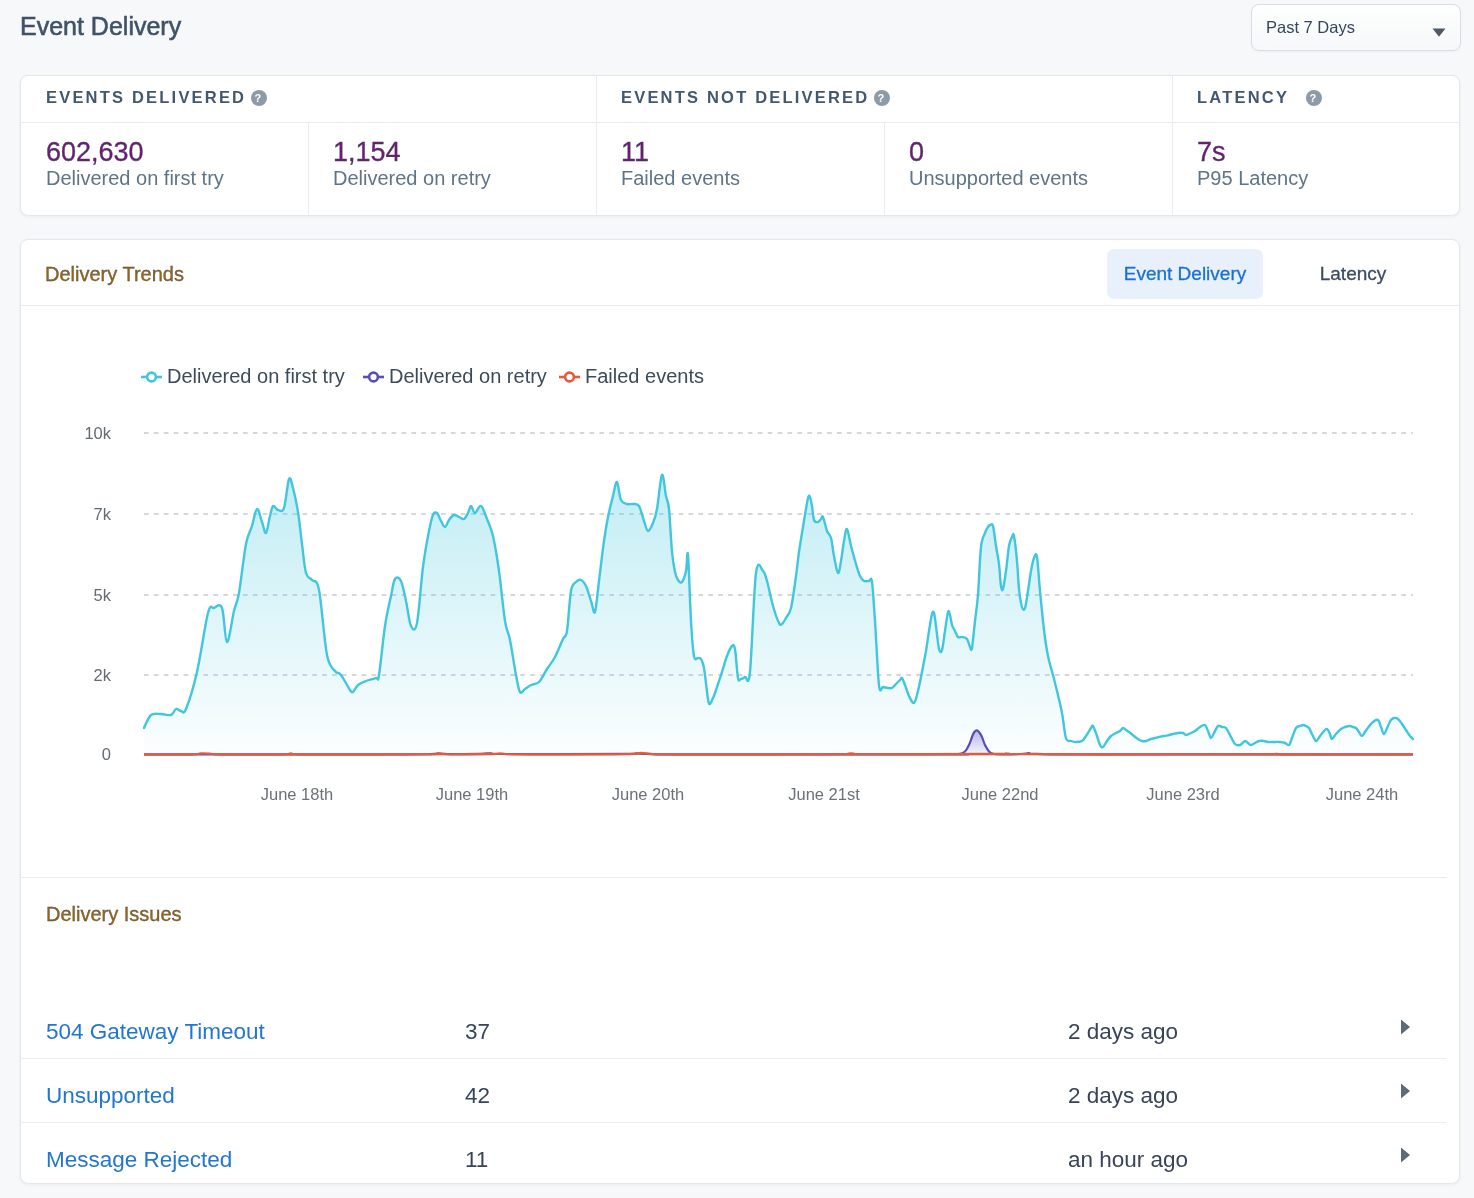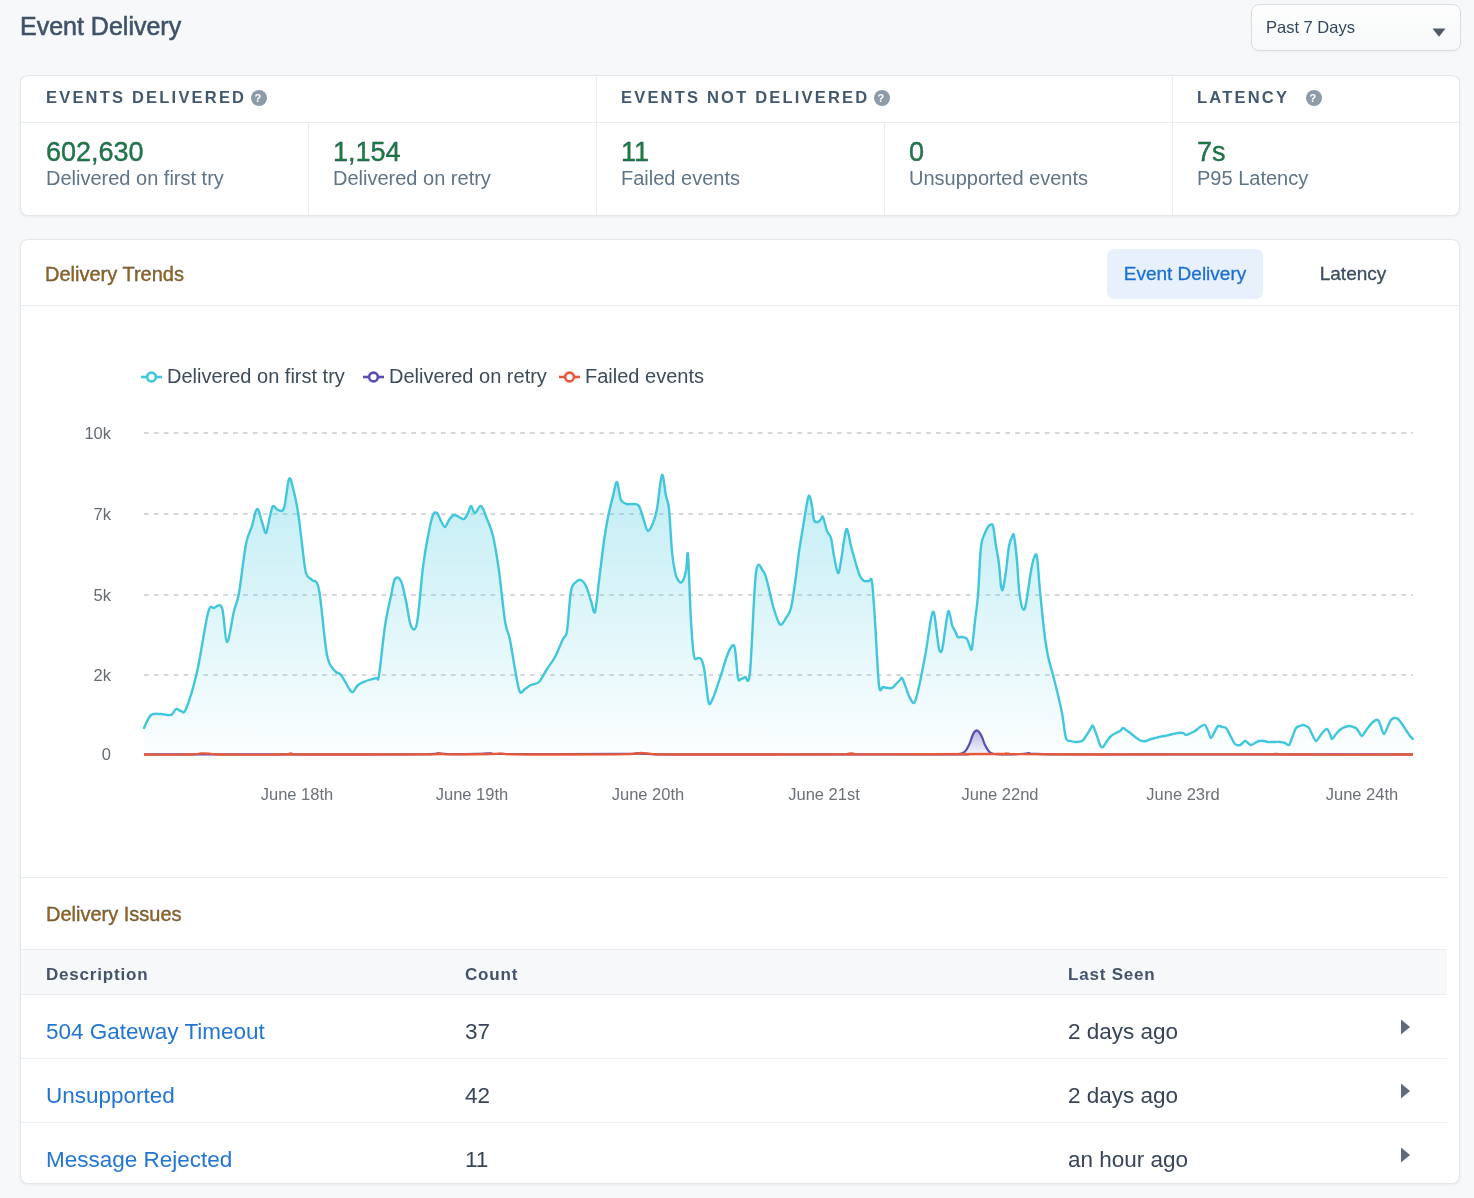--- a/index.html
+++ b/index.html
@@ -8,21 +8,21 @@
 .select span { position:absolute; left:14px; top:13px; font-size:16.5px; color:#33475c; }
 .select svg { position:absolute; right:14px; top:23px; }
 .card { position:absolute; left:20px; width:1440px; background:#fff; border:1px solid #e3e8ed; border-radius:8px; box-shadow:0 1px 3px rgba(50,65,85,0.07); }
 .stats { top:75px; height:141px; }
 .stats .hdr { position:absolute; top:0; height:47px; border-bottom:1px solid #e8ecf0; width:100%; }
 .stats .hlabel { position:absolute; top:12px; font-size:16.5px; font-weight:700; letter-spacing:2.2px; color:#42586f; white-space:nowrap; }
 .stats .hlabel .q { display:inline-block; vertical-align:-3px; margin-left:5px; }
 .vline { position:absolute; top:0; bottom:0; width:1px; background:#e8ecf0; }
 .vline.body { top:47px; }
 .stat { position:absolute; top:47px; }
-.stat .num { position:absolute; left:25px; top:14px; font-size:27px; font-weight:400; -webkit-text-stroke:0.35px #33475c; color:#15803d; }
+.stat .num { position:absolute; left:25px; top:14px; font-size:27px; font-weight:400; -webkit-text-stroke:0.35px #33475c; color:#701a75; }
 .stat .lab { position:absolute; left:25px; top:44px; font-size:20px; color:#5e7487; white-space:nowrap; }
 .stat .num, .stat .lab { line-height:1.15; }
 .main { top:239px; height:945px; }
 .thead { position:absolute; top:0; left:0; right:0; height:66px; border-bottom:1px solid #e8ecf0; }
 .thead .t { position:absolute; left:45px; top:23px; }
 .t { font-size:20px; color:#a16207; -webkit-text-stroke:0.3px #36495c; line-height:1.15; }
 .tab1 { position:absolute; left:1086px; top:9px; width:156px; height:50px; line-height:50px; text-align:center; background:#e8f1fb; border-radius:7px; font-size:19px; color:#1b70d4; -webkit-text-stroke:0.3px #1b70d4; }
 .tab2 { position:absolute; left:1242px; top:9px; width:180px; height:50px; line-height:50px; text-align:center; font-size:19px; color:#3b4d60; -webkit-text-stroke:0.3px #3b4d60; }
 .issues { position:absolute; left:0; right:12px; top:637px; height:308px; border-top:1px solid #e8ecf0; }
 .issues .t { position:absolute; left:25px; top:25px; }
@@ -128,25 +128,20 @@
         <circle cx="548.5" cy="71" r="4.4" fill="#fff" stroke="#e65a3a" stroke-width="2.6"></circle>
         <text x="564" y="77" font-size="20" fill="#3c4b5a">Failed events</text>
 <path d="M123.0,422.0C124.2,419.8,127.2,411.3,130.0,409.0C132.8,406.7,136.7,408.0,140.0,408.0C143.3,408.0,147.5,409.8,150.0,409.0C152.5,408.2,153.3,403.7,155.0,403.0C156.7,402.3,158.3,405.0,160.0,405.0C161.7,405.0,162.3,409.5,165.0,403.0C167.7,396.5,172.3,382.0,176.0,366.0C179.7,350.0,184.2,317.7,187.0,307.0C189.8,296.3,190.7,302.8,193.0,302.0C195.3,301.2,198.8,296.3,201.0,302.0C203.2,307.7,204.0,335.5,206.0,336.0C208.0,336.5,211.0,313.2,213.0,305.0C215.0,296.8,216.0,298.2,218.0,287.0C220.0,275.8,222.8,249.2,225.0,238.0C227.2,226.8,229.2,225.8,231.0,220.0C232.8,214.2,234.3,203.7,236.0,203.0C237.7,202.3,239.5,212.0,241.0,216.0C242.5,220.0,243.7,228.0,245.0,227.0C246.3,226.0,247.8,214.5,249.0,210.0C250.2,205.5,250.7,201.0,252.0,200.0C253.3,199.0,255.2,203.7,257.0,204.0C258.8,204.3,261.2,207.2,263.0,202.0C264.8,196.8,266.5,176.3,268.0,173.0C269.5,169.7,270.5,176.5,272.0,182.0C273.5,187.5,275.5,196.7,277.0,206.0C278.5,215.3,279.7,227.8,281.0,238.0C282.3,248.2,283.3,261.0,285.0,267.0C286.7,273.0,288.8,271.2,291.0,274.0C293.2,276.8,295.5,271.5,298.0,284.0C300.5,296.5,303.3,335.5,306.0,349.0C308.7,362.5,311.7,361.7,314.0,365.0C316.3,368.3,317.5,365.8,320.0,369.0C322.5,372.2,327.0,381.2,329.0,384.0C331.0,386.8,330.7,386.8,332.0,386.0C333.3,385.2,334.8,380.8,337.0,379.0C339.2,377.2,342.0,376.2,345.0,375.0C348.0,373.8,352.8,373.0,355.0,372.0C357.2,371.0,356.5,377.7,358.0,369.0C359.5,360.3,362.0,333.2,364.0,320.0C366.0,306.8,368.3,297.8,370.0,290.0C371.7,282.2,372.3,275.5,374.0,273.0C375.7,270.5,378.2,271.3,380.0,275.0C381.8,278.7,383.3,287.5,385.0,295.0C386.7,302.5,388.2,316.3,390.0,320.0C391.8,323.7,394.0,326.8,396.0,317.0C398.0,307.2,400.0,276.3,402.0,261.0C404.0,245.7,406.3,233.7,408.0,225.0C409.7,216.3,410.7,212.0,412.0,209.0C413.3,206.0,414.7,206.0,416.0,207.0C417.3,208.0,418.7,212.7,420.0,215.0C421.3,217.3,422.7,221.2,424.0,221.0C425.3,220.8,426.5,216.0,428.0,214.0C429.5,212.0,431.3,209.5,433.0,209.0C434.7,208.5,436.3,210.3,438.0,211.0C439.7,211.7,441.5,213.7,443.0,213.0C444.5,212.3,445.8,209.2,447.0,207.0C448.2,204.8,448.8,200.0,450.0,200.0C451.2,200.0,452.3,207.0,454.0,207.0C455.7,207.0,458.0,199.0,460.0,200.0C462.0,201.0,464.0,208.0,466.0,213.0C468.0,218.0,470.0,221.3,472.0,230.0C474.0,238.7,476.0,250.8,478.0,265.0C480.0,279.2,482.2,303.5,484.0,315.0C485.8,326.5,487.2,325.0,489.0,334.0C490.8,343.0,493.3,360.3,495.0,369.0C496.7,377.7,497.5,383.7,499.0,386.0C500.5,388.3,502.2,384.2,504.0,383.0C505.8,381.8,507.7,380.2,510.0,379.0C512.3,377.8,515.3,378.7,518.0,376.0C520.7,373.3,523.3,367.2,526.0,363.0C528.7,358.8,531.3,356.0,534.0,351.0C536.7,346.0,540.0,337.3,542.0,333.0C544.0,328.7,544.7,333.0,546.0,325.0C547.3,317.0,548.5,293.2,550.0,285.0C551.5,276.8,553.3,277.8,555.0,276.0C556.7,274.2,558.3,273.3,560.0,274.0C561.7,274.7,563.3,276.5,565.0,280.0C566.7,283.5,568.5,290.7,570.0,295.0C571.5,299.3,572.7,309.3,574.0,306.0C575.3,302.7,576.5,286.8,578.0,275.0C579.5,263.2,581.5,245.7,583.0,235.0C584.5,224.3,585.5,218.5,587.0,211.0C588.5,203.5,590.5,195.8,592.0,190.0C593.5,184.2,594.7,175.3,596.0,176.0C597.3,176.7,598.3,190.3,600.0,194.0C601.7,197.7,604.0,197.3,606.0,198.0C608.0,198.7,610.0,197.7,612.0,198.0C614.0,198.3,616.2,197.2,618.0,200.0C619.8,202.8,621.5,210.8,623.0,215.0C624.5,219.2,625.5,224.7,627.0,225.0C628.5,225.3,630.5,220.7,632.0,217.0C633.5,213.3,634.5,211.0,636.0,203.0C637.5,195.0,639.5,171.2,641.0,169.0C642.5,166.8,643.8,184.3,645.0,190.0C646.2,195.7,647.0,193.7,648.0,203.0C649.0,212.3,650.0,235.5,651.0,246.0C652.0,256.5,653.0,261.3,654.0,266.0C655.0,270.7,655.8,272.3,657.0,274.0C658.2,275.7,659.7,277.5,661.0,276.0C662.3,274.5,664.0,269.5,665.0,265.0C666.0,260.5,666.2,240.7,667.0,249.0C667.8,257.3,669.0,298.2,670.0,315.0C671.0,331.8,671.8,343.8,673.0,350.0C674.2,356.2,675.8,351.5,677.0,352.0C678.2,352.5,679.0,351.3,680.0,353.0C681.0,354.7,681.8,355.3,683.0,362.0C684.2,368.7,686.0,387.0,687.0,393.0C688.0,399.0,688.2,398.2,689.0,398.0C689.8,397.8,691.2,393.8,692.0,392.0C692.8,390.2,692.7,390.8,694.0,387.0C695.3,383.2,698.0,375.2,700.0,369.0C702.0,362.8,704.2,354.8,706.0,350.0C707.8,345.2,709.7,341.2,711.0,340.0C712.3,338.8,713.0,337.7,714.0,343.0C715.0,348.3,716.0,367.0,717.0,372.0C718.0,377.0,718.8,373.2,720.0,373.0C721.2,372.8,722.5,372.2,724.0,371.0C725.5,369.8,727.2,383.3,729.0,366.0C730.8,348.7,732.8,283.8,735.0,267.0C737.2,250.2,740.2,263.7,742.0,265.0C743.8,266.3,744.3,269.2,746.0,275.0C747.7,280.8,750.0,293.0,752.0,300.0C754.0,307.0,756.5,314.0,758.0,317.0C759.5,320.0,759.8,318.8,761.0,318.0C762.2,317.2,763.5,314.7,765.0,312.0C766.5,309.3,768.3,309.0,770.0,302.0C771.7,295.0,773.7,279.3,775.0,270.0C776.3,260.7,776.7,255.2,778.0,246.0C779.3,236.8,781.5,224.0,783.0,215.0C784.5,206.0,786.0,196.0,787.0,192.0C788.0,188.0,788.3,189.7,789.0,191.0C789.7,192.3,790.3,196.2,791.0,200.0C791.7,203.8,792.0,211.3,793.0,214.0C794.0,216.7,795.8,216.2,797.0,216.0C798.2,215.8,799.2,213.8,800.0,213.0C800.8,212.2,801.0,209.0,802.0,211.0C803.0,213.0,804.7,221.5,806.0,225.0C807.3,228.5,808.8,227.8,810.0,232.0C811.2,236.2,811.8,244.2,813.0,250.0C814.2,255.8,815.8,266.2,817.0,267.0C818.2,267.8,819.0,260.3,820.0,255.0C821.0,249.7,822.0,240.3,823.0,235.0C824.0,229.7,824.8,222.2,826.0,223.0C827.2,223.8,828.5,234.2,830.0,240.0C831.5,245.8,833.5,253.0,835.0,258.0C836.5,263.0,837.7,267.2,839.0,270.0C840.3,272.8,841.5,274.2,843.0,275.0C844.5,275.8,846.7,274.8,848.0,275.0C849.3,275.2,850.0,269.3,851.0,276.0C852.0,282.7,852.8,297.8,854.0,315.0C855.2,332.2,856.7,368.0,858.0,379.0C859.3,390.0,860.5,380.5,862.0,381.0C863.5,381.5,865.5,381.8,867.0,382.0C868.5,382.2,869.7,382.7,871.0,382.0C872.3,381.3,873.7,379.3,875.0,378.0C876.3,376.7,878.0,375.0,879.0,374.0C880.0,373.0,880.2,371.2,881.0,372.0C881.8,372.8,882.8,376.0,884.0,379.0C885.2,382.0,886.5,387.0,888.0,390.0C889.5,393.0,891.5,397.8,893.0,397.0C894.5,396.2,895.7,390.2,897.0,385.0C898.3,379.8,899.7,372.7,901.0,366.0C902.3,359.3,903.8,351.8,905.0,345.0C906.2,338.2,907.0,331.2,908.0,325.0C909.0,318.8,910.2,311.0,911.0,308.0C911.8,305.0,912.3,305.0,913.0,307.0C913.7,309.0,914.2,314.0,915.0,320.0C915.8,326.0,917.0,339.0,918.0,343.0C919.0,347.0,920.0,347.0,921.0,344.0C922.0,341.0,923.0,331.3,924.0,325.0C925.0,318.7,926.2,308.7,927.0,306.0C927.8,303.3,928.3,306.8,929.0,309.0C929.7,311.2,930.2,316.3,931.0,319.0C931.8,321.7,933.0,323.0,934.0,325.0C935.0,327.0,935.8,330.0,937.0,331.0C938.2,332.0,939.5,330.7,941.0,331.0C942.5,331.3,944.7,331.3,946.0,333.0C947.3,334.7,948.2,339.5,949.0,341.0C949.8,342.5,950.2,346.3,951.0,342.0C951.8,337.7,953.0,323.8,954.0,315.0C955.0,306.2,956.0,301.3,957.0,289.0C958.0,276.7,958.8,251.3,960.0,241.0C961.2,230.7,962.8,230.3,964.0,227.0C965.2,223.7,966.2,222.3,967.0,221.0C967.8,219.7,968.2,219.2,969.0,219.0C969.8,218.8,971.0,216.5,972.0,220.0C973.0,223.5,974.0,233.7,975.0,240.0C976.0,246.3,977.2,251.3,978.0,258.0C978.8,264.7,979.3,275.8,980.0,280.0C980.7,284.2,981.2,285.5,982.0,283.0C982.8,280.5,984.0,272.2,985.0,265.0C986.0,257.8,987.0,245.7,988.0,240.0C989.0,234.3,990.2,232.7,991.0,231.0C991.8,229.3,992.2,226.0,993.0,230.0C993.8,234.0,995.2,246.2,996.0,255.0C996.8,263.8,997.2,275.3,998.0,283.0C998.8,290.7,1000.0,297.8,1001.0,301.0C1002.0,304.2,1003.0,304.7,1004.0,302.0C1005.0,299.3,1006.0,291.2,1007.0,285.0C1008.0,278.8,1009.0,270.5,1010.0,265.0C1011.0,259.5,1012.0,254.3,1013.0,252.0C1014.0,249.7,1015.0,245.5,1016.0,251.0C1017.0,256.5,1017.8,272.8,1019.0,285.0C1020.2,297.2,1021.7,313.2,1023.0,324.0C1024.3,334.8,1025.5,342.5,1027.0,350.0C1028.5,357.5,1030.5,363.2,1032.0,369.0C1033.5,374.8,1034.5,378.7,1036.0,385.0C1037.5,391.3,1039.5,399.2,1041.0,407.0C1042.5,414.8,1043.5,427.3,1045.0,432.0C1046.5,436.7,1048.3,434.3,1050.0,435.0C1051.7,435.7,1053.2,436.0,1055.0,436.0C1056.8,436.0,1059.3,436.0,1061.0,435.0C1062.7,434.0,1063.5,432.2,1065.0,430.0C1066.5,427.8,1068.8,423.7,1070.0,422.0C1071.2,420.3,1071.0,418.7,1072.0,420.0C1073.0,421.3,1074.8,426.8,1076.0,430.0C1077.2,433.2,1078.0,437.2,1079.0,439.0C1080.0,440.8,1080.8,441.7,1082.0,441.0C1083.2,440.3,1084.7,436.8,1086.0,435.0C1087.3,433.2,1088.5,431.3,1090.0,430.0C1091.5,428.7,1093.5,427.8,1095.0,427.0C1096.5,426.2,1097.8,425.8,1099.0,425.0C1100.2,424.2,1101.0,422.2,1102.0,422.0C1103.0,421.8,1104.0,423.3,1105.0,424.0C1106.0,424.7,1106.7,425.0,1108.0,426.0C1109.3,427.0,1111.5,428.8,1113.0,430.0C1114.5,431.2,1115.7,432.2,1117.0,433.0C1118.3,433.8,1119.7,434.7,1121.0,435.0C1122.3,435.3,1123.5,435.3,1125.0,435.0C1126.5,434.7,1128.5,433.5,1130.0,433.0C1131.5,432.5,1132.7,432.3,1134.0,432.0C1135.3,431.7,1136.5,431.3,1138.0,431.0C1139.5,430.7,1141.3,430.3,1143.0,430.0C1144.7,429.7,1146.5,429.3,1148.0,429.0C1149.5,428.7,1150.5,428.3,1152.0,428.0C1153.5,427.7,1155.3,427.2,1157.0,427.0C1158.7,426.8,1160.7,426.7,1162.0,427.0C1163.3,427.3,1163.7,429.0,1165.0,429.0C1166.3,429.0,1168.5,427.7,1170.0,427.0C1171.5,426.3,1172.5,426.0,1174.0,425.0C1175.5,424.0,1177.3,422.0,1179.0,421.0C1180.7,420.0,1182.7,418.3,1184.0,419.0C1185.3,419.7,1186.0,422.8,1187.0,425.0C1188.0,427.2,1189.0,431.7,1190.0,432.0C1191.0,432.3,1191.8,429.0,1193.0,427.0C1194.2,425.0,1195.7,421.0,1197.0,420.0C1198.3,419.0,1199.7,420.7,1201.0,421.0C1202.3,421.3,1203.7,420.7,1205.0,422.0C1206.3,423.3,1207.5,426.3,1209.0,429.0C1210.5,431.7,1212.3,436.3,1214.0,438.0C1215.7,439.7,1217.3,439.5,1219.0,439.0C1220.7,438.5,1222.7,435.3,1224.0,435.0C1225.3,434.7,1226.0,436.3,1227.0,437.0C1228.0,437.7,1228.8,439.0,1230.0,439.0C1231.2,439.0,1232.7,437.7,1234.0,437.0C1235.3,436.3,1236.5,435.3,1238.0,435.0C1239.5,434.7,1241.5,434.8,1243.0,435.0C1244.5,435.2,1245.5,435.8,1247.0,436.0C1248.5,436.2,1250.0,436.0,1252.0,436.0C1254.0,436.0,1257.0,435.8,1259.0,436.0C1261.0,436.2,1262.5,436.5,1264.0,437.0C1265.5,437.5,1266.8,439.8,1268.0,439.0C1269.2,438.2,1269.8,434.8,1271.0,432.0C1272.2,429.2,1273.7,424.0,1275.0,422.0C1276.3,420.0,1277.8,420.5,1279.0,420.0C1280.2,419.5,1281.0,419.0,1282.0,419.0C1283.0,419.0,1284.0,419.5,1285.0,420.0C1286.0,420.5,1287.0,420.7,1288.0,422.0C1289.0,423.3,1289.8,425.8,1291.0,428.0C1292.2,430.2,1293.7,434.7,1295.0,435.0C1296.3,435.3,1297.7,431.7,1299.0,430.0C1300.3,428.3,1301.8,426.2,1303.0,425.0C1304.2,423.8,1305.0,422.5,1306.0,423.0C1307.0,423.5,1308.2,426.3,1309.0,428.0C1309.8,429.7,1310.0,433.0,1311.0,433.0C1312.0,433.0,1313.5,429.7,1315.0,428.0C1316.5,426.3,1318.5,424.2,1320.0,423.0C1321.5,421.8,1322.5,421.5,1324.0,421.0C1325.5,420.5,1327.7,420.0,1329.0,420.0C1330.3,420.0,1331.0,420.7,1332.0,421.0C1333.0,421.3,1334.0,421.2,1335.0,422.0C1336.0,422.8,1337.0,424.7,1338.0,426.0C1339.0,427.3,1339.7,430.5,1341.0,430.0C1342.3,429.5,1344.2,425.3,1346.0,423.0C1347.8,420.7,1350.2,417.5,1352.0,416.0C1353.8,414.5,1355.7,413.2,1357.0,414.0C1358.3,414.8,1359.0,418.7,1360.0,421.0C1361.0,423.3,1361.8,428.2,1363.0,428.0C1364.2,427.8,1365.8,422.3,1367.0,420.0C1368.2,417.7,1369.0,415.3,1370.0,414.0C1371.0,412.7,1371.8,412.2,1373.0,412.0C1374.2,411.8,1375.7,412.0,1377.0,413.0C1378.3,414.0,1379.7,416.2,1381.0,418.0C1382.3,419.8,1383.7,422.0,1385.0,424.0C1386.3,426.0,1387.8,428.5,1389.0,430.0C1390.2,431.5,1391.5,432.5,1392.0,433.0L1392,448L123,448Z" fill="url(#gc)"></path>
 <path d="M123.0,422.0C124.2,419.8,127.2,411.3,130.0,409.0C132.8,406.7,136.7,408.0,140.0,408.0C143.3,408.0,147.5,409.8,150.0,409.0C152.5,408.2,153.3,403.7,155.0,403.0C156.7,402.3,158.3,405.0,160.0,405.0C161.7,405.0,162.3,409.5,165.0,403.0C167.7,396.5,172.3,382.0,176.0,366.0C179.7,350.0,184.2,317.7,187.0,307.0C189.8,296.3,190.7,302.8,193.0,302.0C195.3,301.2,198.8,296.3,201.0,302.0C203.2,307.7,204.0,335.5,206.0,336.0C208.0,336.5,211.0,313.2,213.0,305.0C215.0,296.8,216.0,298.2,218.0,287.0C220.0,275.8,222.8,249.2,225.0,238.0C227.2,226.8,229.2,225.8,231.0,220.0C232.8,214.2,234.3,203.7,236.0,203.0C237.7,202.3,239.5,212.0,241.0,216.0C242.5,220.0,243.7,228.0,245.0,227.0C246.3,226.0,247.8,214.5,249.0,210.0C250.2,205.5,250.7,201.0,252.0,200.0C253.3,199.0,255.2,203.7,257.0,204.0C258.8,204.3,261.2,207.2,263.0,202.0C264.8,196.8,266.5,176.3,268.0,173.0C269.5,169.7,270.5,176.5,272.0,182.0C273.5,187.5,275.5,196.7,277.0,206.0C278.5,215.3,279.7,227.8,281.0,238.0C282.3,248.2,283.3,261.0,285.0,267.0C286.7,273.0,288.8,271.2,291.0,274.0C293.2,276.8,295.5,271.5,298.0,284.0C300.5,296.5,303.3,335.5,306.0,349.0C308.7,362.5,311.7,361.7,314.0,365.0C316.3,368.3,317.5,365.8,320.0,369.0C322.5,372.2,327.0,381.2,329.0,384.0C331.0,386.8,330.7,386.8,332.0,386.0C333.3,385.2,334.8,380.8,337.0,379.0C339.2,377.2,342.0,376.2,345.0,375.0C348.0,373.8,352.8,373.0,355.0,372.0C357.2,371.0,356.5,377.7,358.0,369.0C359.5,360.3,362.0,333.2,364.0,320.0C366.0,306.8,368.3,297.8,370.0,290.0C371.7,282.2,372.3,275.5,374.0,273.0C375.7,270.5,378.2,271.3,380.0,275.0C381.8,278.7,383.3,287.5,385.0,295.0C386.7,302.5,388.2,316.3,390.0,320.0C391.8,323.7,394.0,326.8,396.0,317.0C398.0,307.2,400.0,276.3,402.0,261.0C404.0,245.7,406.3,233.7,408.0,225.0C409.7,216.3,410.7,212.0,412.0,209.0C413.3,206.0,414.7,206.0,416.0,207.0C417.3,208.0,418.7,212.7,420.0,215.0C421.3,217.3,422.7,221.2,424.0,221.0C425.3,220.8,426.5,216.0,428.0,214.0C429.5,212.0,431.3,209.5,433.0,209.0C434.7,208.5,436.3,210.3,438.0,211.0C439.7,211.7,441.5,213.7,443.0,213.0C444.5,212.3,445.8,209.2,447.0,207.0C448.2,204.8,448.8,200.0,450.0,200.0C451.2,200.0,452.3,207.0,454.0,207.0C455.7,207.0,458.0,199.0,460.0,200.0C462.0,201.0,464.0,208.0,466.0,213.0C468.0,218.0,470.0,221.3,472.0,230.0C474.0,238.7,476.0,250.8,478.0,265.0C480.0,279.2,482.2,303.5,484.0,315.0C485.8,326.5,487.2,325.0,489.0,334.0C490.8,343.0,493.3,360.3,495.0,369.0C496.7,377.7,497.5,383.7,499.0,386.0C500.5,388.3,502.2,384.2,504.0,383.0C505.8,381.8,507.7,380.2,510.0,379.0C512.3,377.8,515.3,378.7,518.0,376.0C520.7,373.3,523.3,367.2,526.0,363.0C528.7,358.8,531.3,356.0,534.0,351.0C536.7,346.0,540.0,337.3,542.0,333.0C544.0,328.7,544.7,333.0,546.0,325.0C547.3,317.0,548.5,293.2,550.0,285.0C551.5,276.8,553.3,277.8,555.0,276.0C556.7,274.2,558.3,273.3,560.0,274.0C561.7,274.7,563.3,276.5,565.0,280.0C566.7,283.5,568.5,290.7,570.0,295.0C571.5,299.3,572.7,309.3,574.0,306.0C575.3,302.7,576.5,286.8,578.0,275.0C579.5,263.2,581.5,245.7,583.0,235.0C584.5,224.3,585.5,218.5,587.0,211.0C588.5,203.5,590.5,195.8,592.0,190.0C593.5,184.2,594.7,175.3,596.0,176.0C597.3,176.7,598.3,190.3,600.0,194.0C601.7,197.7,604.0,197.3,606.0,198.0C608.0,198.7,610.0,197.7,612.0,198.0C614.0,198.3,616.2,197.2,618.0,200.0C619.8,202.8,621.5,210.8,623.0,215.0C624.5,219.2,625.5,224.7,627.0,225.0C628.5,225.3,630.5,220.7,632.0,217.0C633.5,213.3,634.5,211.0,636.0,203.0C637.5,195.0,639.5,171.2,641.0,169.0C642.5,166.8,643.8,184.3,645.0,190.0C646.2,195.7,647.0,193.7,648.0,203.0C649.0,212.3,650.0,235.5,651.0,246.0C652.0,256.5,653.0,261.3,654.0,266.0C655.0,270.7,655.8,272.3,657.0,274.0C658.2,275.7,659.7,277.5,661.0,276.0C662.3,274.5,664.0,269.5,665.0,265.0C666.0,260.5,666.2,240.7,667.0,249.0C667.8,257.3,669.0,298.2,670.0,315.0C671.0,331.8,671.8,343.8,673.0,350.0C674.2,356.2,675.8,351.5,677.0,352.0C678.2,352.5,679.0,351.3,680.0,353.0C681.0,354.7,681.8,355.3,683.0,362.0C684.2,368.7,686.0,387.0,687.0,393.0C688.0,399.0,688.2,398.2,689.0,398.0C689.8,397.8,691.2,393.8,692.0,392.0C692.8,390.2,692.7,390.8,694.0,387.0C695.3,383.2,698.0,375.2,700.0,369.0C702.0,362.8,704.2,354.8,706.0,350.0C707.8,345.2,709.7,341.2,711.0,340.0C712.3,338.8,713.0,337.7,714.0,343.0C715.0,348.3,716.0,367.0,717.0,372.0C718.0,377.0,718.8,373.2,720.0,373.0C721.2,372.8,722.5,372.2,724.0,371.0C725.5,369.8,727.2,383.3,729.0,366.0C730.8,348.7,732.8,283.8,735.0,267.0C737.2,250.2,740.2,263.7,742.0,265.0C743.8,266.3,744.3,269.2,746.0,275.0C747.7,280.8,750.0,293.0,752.0,300.0C754.0,307.0,756.5,314.0,758.0,317.0C759.5,320.0,759.8,318.8,761.0,318.0C762.2,317.2,763.5,314.7,765.0,312.0C766.5,309.3,768.3,309.0,770.0,302.0C771.7,295.0,773.7,279.3,775.0,270.0C776.3,260.7,776.7,255.2,778.0,246.0C779.3,236.8,781.5,224.0,783.0,215.0C784.5,206.0,786.0,196.0,787.0,192.0C788.0,188.0,788.3,189.7,789.0,191.0C789.7,192.3,790.3,196.2,791.0,200.0C791.7,203.8,792.0,211.3,793.0,214.0C794.0,216.7,795.8,216.2,797.0,216.0C798.2,215.8,799.2,213.8,800.0,213.0C800.8,212.2,801.0,209.0,802.0,211.0C803.0,213.0,804.7,221.5,806.0,225.0C807.3,228.5,808.8,227.8,810.0,232.0C811.2,236.2,811.8,244.2,813.0,250.0C814.2,255.8,815.8,266.2,817.0,267.0C818.2,267.8,819.0,260.3,820.0,255.0C821.0,249.7,822.0,240.3,823.0,235.0C824.0,229.7,824.8,222.2,826.0,223.0C827.2,223.8,828.5,234.2,830.0,240.0C831.5,245.8,833.5,253.0,835.0,258.0C836.5,263.0,837.7,267.2,839.0,270.0C840.3,272.8,841.5,274.2,843.0,275.0C844.5,275.8,846.7,274.8,848.0,275.0C849.3,275.2,850.0,269.3,851.0,276.0C852.0,282.7,852.8,297.8,854.0,315.0C855.2,332.2,856.7,368.0,858.0,379.0C859.3,390.0,860.5,380.5,862.0,381.0C863.5,381.5,865.5,381.8,867.0,382.0C868.5,382.2,869.7,382.7,871.0,382.0C872.3,381.3,873.7,379.3,875.0,378.0C876.3,376.7,878.0,375.0,879.0,374.0C880.0,373.0,880.2,371.2,881.0,372.0C881.8,372.8,882.8,376.0,884.0,379.0C885.2,382.0,886.5,387.0,888.0,390.0C889.5,393.0,891.5,397.8,893.0,397.0C894.5,396.2,895.7,390.2,897.0,385.0C898.3,379.8,899.7,372.7,901.0,366.0C902.3,359.3,903.8,351.8,905.0,345.0C906.2,338.2,907.0,331.2,908.0,325.0C909.0,318.8,910.2,311.0,911.0,308.0C911.8,305.0,912.3,305.0,913.0,307.0C913.7,309.0,914.2,314.0,915.0,320.0C915.8,326.0,917.0,339.0,918.0,343.0C919.0,347.0,920.0,347.0,921.0,344.0C922.0,341.0,923.0,331.3,924.0,325.0C925.0,318.7,926.2,308.7,927.0,306.0C927.8,303.3,928.3,306.8,929.0,309.0C929.7,311.2,930.2,316.3,931.0,319.0C931.8,321.7,933.0,323.0,934.0,325.0C935.0,327.0,935.8,330.0,937.0,331.0C938.2,332.0,939.5,330.7,941.0,331.0C942.5,331.3,944.7,331.3,946.0,333.0C947.3,334.7,948.2,339.5,949.0,341.0C949.8,342.5,950.2,346.3,951.0,342.0C951.8,337.7,953.0,323.8,954.0,315.0C955.0,306.2,956.0,301.3,957.0,289.0C958.0,276.7,958.8,251.3,960.0,241.0C961.2,230.7,962.8,230.3,964.0,227.0C965.2,223.7,966.2,222.3,967.0,221.0C967.8,219.7,968.2,219.2,969.0,219.0C969.8,218.8,971.0,216.5,972.0,220.0C973.0,223.5,974.0,233.7,975.0,240.0C976.0,246.3,977.2,251.3,978.0,258.0C978.8,264.7,979.3,275.8,980.0,280.0C980.7,284.2,981.2,285.5,982.0,283.0C982.8,280.5,984.0,272.2,985.0,265.0C986.0,257.8,987.0,245.7,988.0,240.0C989.0,234.3,990.2,232.7,991.0,231.0C991.8,229.3,992.2,226.0,993.0,230.0C993.8,234.0,995.2,246.2,996.0,255.0C996.8,263.8,997.2,275.3,998.0,283.0C998.8,290.7,1000.0,297.8,1001.0,301.0C1002.0,304.2,1003.0,304.7,1004.0,302.0C1005.0,299.3,1006.0,291.2,1007.0,285.0C1008.0,278.8,1009.0,270.5,1010.0,265.0C1011.0,259.5,1012.0,254.3,1013.0,252.0C1014.0,249.7,1015.0,245.5,1016.0,251.0C1017.0,256.5,1017.8,272.8,1019.0,285.0C1020.2,297.2,1021.7,313.2,1023.0,324.0C1024.3,334.8,1025.5,342.5,1027.0,350.0C1028.5,357.5,1030.5,363.2,1032.0,369.0C1033.5,374.8,1034.5,378.7,1036.0,385.0C1037.5,391.3,1039.5,399.2,1041.0,407.0C1042.5,414.8,1043.5,427.3,1045.0,432.0C1046.5,436.7,1048.3,434.3,1050.0,435.0C1051.7,435.7,1053.2,436.0,1055.0,436.0C1056.8,436.0,1059.3,436.0,1061.0,435.0C1062.7,434.0,1063.5,432.2,1065.0,430.0C1066.5,427.8,1068.8,423.7,1070.0,422.0C1071.2,420.3,1071.0,418.7,1072.0,420.0C1073.0,421.3,1074.8,426.8,1076.0,430.0C1077.2,433.2,1078.0,437.2,1079.0,439.0C1080.0,440.8,1080.8,441.7,1082.0,441.0C1083.2,440.3,1084.7,436.8,1086.0,435.0C1087.3,433.2,1088.5,431.3,1090.0,430.0C1091.5,428.7,1093.5,427.8,1095.0,427.0C1096.5,426.2,1097.8,425.8,1099.0,425.0C1100.2,424.2,1101.0,422.2,1102.0,422.0C1103.0,421.8,1104.0,423.3,1105.0,424.0C1106.0,424.7,1106.7,425.0,1108.0,426.0C1109.3,427.0,1111.5,428.8,1113.0,430.0C1114.5,431.2,1115.7,432.2,1117.0,433.0C1118.3,433.8,1119.7,434.7,1121.0,435.0C1122.3,435.3,1123.5,435.3,1125.0,435.0C1126.5,434.7,1128.5,433.5,1130.0,433.0C1131.5,432.5,1132.7,432.3,1134.0,432.0C1135.3,431.7,1136.5,431.3,1138.0,431.0C1139.5,430.7,1141.3,430.3,1143.0,430.0C1144.7,429.7,1146.5,429.3,1148.0,429.0C1149.5,428.7,1150.5,428.3,1152.0,428.0C1153.5,427.7,1155.3,427.2,1157.0,427.0C1158.7,426.8,1160.7,426.7,1162.0,427.0C1163.3,427.3,1163.7,429.0,1165.0,429.0C1166.3,429.0,1168.5,427.7,1170.0,427.0C1171.5,426.3,1172.5,426.0,1174.0,425.0C1175.5,424.0,1177.3,422.0,1179.0,421.0C1180.7,420.0,1182.7,418.3,1184.0,419.0C1185.3,419.7,1186.0,422.8,1187.0,425.0C1188.0,427.2,1189.0,431.7,1190.0,432.0C1191.0,432.3,1191.8,429.0,1193.0,427.0C1194.2,425.0,1195.7,421.0,1197.0,420.0C1198.3,419.0,1199.7,420.7,1201.0,421.0C1202.3,421.3,1203.7,420.7,1205.0,422.0C1206.3,423.3,1207.5,426.3,1209.0,429.0C1210.5,431.7,1212.3,436.3,1214.0,438.0C1215.7,439.7,1217.3,439.5,1219.0,439.0C1220.7,438.5,1222.7,435.3,1224.0,435.0C1225.3,434.7,1226.0,436.3,1227.0,437.0C1228.0,437.7,1228.8,439.0,1230.0,439.0C1231.2,439.0,1232.7,437.7,1234.0,437.0C1235.3,436.3,1236.5,435.3,1238.0,435.0C1239.5,434.7,1241.5,434.8,1243.0,435.0C1244.5,435.2,1245.5,435.8,1247.0,436.0C1248.5,436.2,1250.0,436.0,1252.0,436.0C1254.0,436.0,1257.0,435.8,1259.0,436.0C1261.0,436.2,1262.5,436.5,1264.0,437.0C1265.5,437.5,1266.8,439.8,1268.0,439.0C1269.2,438.2,1269.8,434.8,1271.0,432.0C1272.2,429.2,1273.7,424.0,1275.0,422.0C1276.3,420.0,1277.8,420.5,1279.0,420.0C1280.2,419.5,1281.0,419.0,1282.0,419.0C1283.0,419.0,1284.0,419.5,1285.0,420.0C1286.0,420.5,1287.0,420.7,1288.0,422.0C1289.0,423.3,1289.8,425.8,1291.0,428.0C1292.2,430.2,1293.7,434.7,1295.0,435.0C1296.3,435.3,1297.7,431.7,1299.0,430.0C1300.3,428.3,1301.8,426.2,1303.0,425.0C1304.2,423.8,1305.0,422.5,1306.0,423.0C1307.0,423.5,1308.2,426.3,1309.0,428.0C1309.8,429.7,1310.0,433.0,1311.0,433.0C1312.0,433.0,1313.5,429.7,1315.0,428.0C1316.5,426.3,1318.5,424.2,1320.0,423.0C1321.5,421.8,1322.5,421.5,1324.0,421.0C1325.5,420.5,1327.7,420.0,1329.0,420.0C1330.3,420.0,1331.0,420.7,1332.0,421.0C1333.0,421.3,1334.0,421.2,1335.0,422.0C1336.0,422.8,1337.0,424.7,1338.0,426.0C1339.0,427.3,1339.7,430.5,1341.0,430.0C1342.3,429.5,1344.2,425.3,1346.0,423.0C1347.8,420.7,1350.2,417.5,1352.0,416.0C1353.8,414.5,1355.7,413.2,1357.0,414.0C1358.3,414.8,1359.0,418.7,1360.0,421.0C1361.0,423.3,1361.8,428.2,1363.0,428.0C1364.2,427.8,1365.8,422.3,1367.0,420.0C1368.2,417.7,1369.0,415.3,1370.0,414.0C1371.0,412.7,1371.8,412.2,1373.0,412.0C1374.2,411.8,1375.7,412.0,1377.0,413.0C1378.3,414.0,1379.7,416.2,1381.0,418.0C1382.3,419.8,1383.7,422.0,1385.0,424.0C1386.3,426.0,1387.8,428.5,1389.0,430.0C1390.2,431.5,1391.5,432.5,1392.0,433.0" fill="none" stroke="#40c6dd" stroke-width="2.4" stroke-linejoin="round" stroke-linecap="round"></path>
 <path d="M123.0,448.4C165.8,448.4,332.2,448.5,380.0,448.4C427.8,448.3,403.3,448.1,410.0,448.0C416.7,447.9,416.7,447.5,420.0,447.5C423.3,447.5,423.3,448.1,430.0,448.1C436.7,448.2,453.3,447.9,460.0,447.8C466.7,447.7,466.7,447.3,470.0,447.3C473.3,447.3,457.5,447.9,480.0,448.0C502.5,448.1,582.5,447.9,605.0,447.8C627.5,447.7,611.7,447.3,615.0,447.3C618.3,447.3,614.2,447.7,625.0,447.9C635.8,448.1,630.0,448.3,680.0,448.4C730.0,448.5,882.0,448.4,925.0,448.4C968.0,448.3,934.8,448.6,938.0,448.1C941.2,447.6,942.3,447.0,944.0,445.5C945.7,444.0,946.8,441.4,948.0,439.0C949.2,436.6,950.2,433.1,951.0,431.0C951.8,428.9,952.2,427.6,953.0,426.5C953.8,425.4,954.7,424.4,955.5,424.3C956.3,424.2,957.1,424.9,958.0,426.0C958.9,427.1,960.0,428.8,961.0,431.0C962.0,433.2,962.8,436.6,964.0,439.0C965.2,441.4,966.7,444.0,968.0,445.5C969.3,447.0,970.0,447.3,972.0,447.8C974.0,448.3,975.3,448.3,980.0,448.3C984.7,448.3,995.3,448.2,1000.0,448.0C1004.7,447.8,1005.3,447.2,1008.0,447.2C1010.7,447.2,1004.0,447.7,1016.0,447.9C1028.0,448.1,1017.3,448.3,1080.0,448.4C1142.7,448.5,1340.0,448.4,1392.0,448.4L1392,448L123,448Z" fill="url(#gp)"></path>
 <path d="M123.0,448.4C165.8,448.4,332.2,448.5,380.0,448.4C427.8,448.3,403.3,448.1,410.0,448.0C416.7,447.9,416.7,447.5,420.0,447.5C423.3,447.5,423.3,448.1,430.0,448.1C436.7,448.2,453.3,447.9,460.0,447.8C466.7,447.7,466.7,447.3,470.0,447.3C473.3,447.3,457.5,447.9,480.0,448.0C502.5,448.1,582.5,447.9,605.0,447.8C627.5,447.7,611.7,447.3,615.0,447.3C618.3,447.3,614.2,447.7,625.0,447.9C635.8,448.1,630.0,448.3,680.0,448.4C730.0,448.5,882.0,448.4,925.0,448.4C968.0,448.3,934.8,448.6,938.0,448.1C941.2,447.6,942.3,447.0,944.0,445.5C945.7,444.0,946.8,441.4,948.0,439.0C949.2,436.6,950.2,433.1,951.0,431.0C951.8,428.9,952.2,427.6,953.0,426.5C953.8,425.4,954.7,424.4,955.5,424.3C956.3,424.2,957.1,424.9,958.0,426.0C958.9,427.1,960.0,428.8,961.0,431.0C962.0,433.2,962.8,436.6,964.0,439.0C965.2,441.4,966.7,444.0,968.0,445.5C969.3,447.0,970.0,447.3,972.0,447.8C974.0,448.3,975.3,448.3,980.0,448.3C984.7,448.3,995.3,448.2,1000.0,448.0C1004.7,447.8,1005.3,447.2,1008.0,447.2C1010.7,447.2,1004.0,447.7,1016.0,447.9C1028.0,448.1,1017.3,448.3,1080.0,448.4C1142.7,448.5,1340.0,448.4,1392.0,448.4" fill="none" stroke="#5b4db8" stroke-width="2.2" stroke-linejoin="round"></path>
 <path d="M123.0,448.5C130.8,448.5,160.5,448.7,170.0,448.5C179.5,448.3,176.7,447.5,180.0,447.4C183.3,447.3,186.7,447.6,190.0,447.8C193.3,448.0,188.3,448.4,200.0,448.5C211.7,448.6,248.3,448.7,260.0,448.5C271.7,448.3,266.7,447.5,270.0,447.5C273.3,447.5,257.0,448.4,280.0,448.5C303.0,448.6,385.2,448.5,408.0,448.3C430.8,448.1,414.0,447.2,417.0,447.2C420.0,447.2,417.2,448.2,426.0,448.3C434.8,448.4,461.0,448.1,470.0,448.0C479.0,447.9,476.7,447.3,480.0,447.4C483.3,447.4,480.0,448.1,490.0,448.3C500.0,448.5,520.8,448.5,540.0,448.5C559.2,448.5,591.7,448.5,605.0,448.2C618.3,448.0,615.0,447.0,620.0,447.0C625.0,447.0,625.0,448.1,635.0,448.4C645.0,448.6,649.2,448.5,680.0,448.5C710.8,448.5,795.0,448.5,820.0,448.3C845.0,448.1,826.7,447.4,830.0,447.4C833.3,447.4,815.8,448.2,840.0,448.3C864.2,448.4,950.8,448.1,975.0,448.0C999.2,447.9,981.7,447.5,985.0,447.5C988.3,447.5,979.2,448.0,995.0,448.2C1010.8,448.4,1039.2,448.5,1080.0,448.5C1120.8,448.5,1210.8,448.4,1240.0,448.3C1269.2,448.2,1250.0,447.8,1255.0,447.8C1260.0,447.8,1247.2,448.4,1270.0,448.5C1292.8,448.6,1371.7,448.5,1392.0,448.5" fill="none" stroke="#e65a3a" stroke-width="2.3" stroke-linejoin="round"></path>
 </svg>
   <div class="issues">
     <span class="t" style="position:absolute;left:25px;top:25px">Delivery Issues</span>
-    <div class="ithead">
-          <span style="left:25px">Description</span>
-          <span style="left:444px">Count</span>
-          <span style="left:1047px">Last Seen</span>
-        </div>
     <div class="irow" style="top:117px">
           <span class="link">504 Gateway Timeout</span>
           <span class="c">37</span>
           <span class="ls">2 days ago</span>
           <svg width="10" height="16" viewBox="0 0 10 16" style="position:absolute;right:37px;top:50%;margin-top:-8px">
             <path d="M1 0.5 L10 8 L1 15.5 Z" fill="#5d6b7c"></path>
           </svg>
         </div>
     <div class="irow" style="top:181px">
           <span class="link">Unsupported</span>

